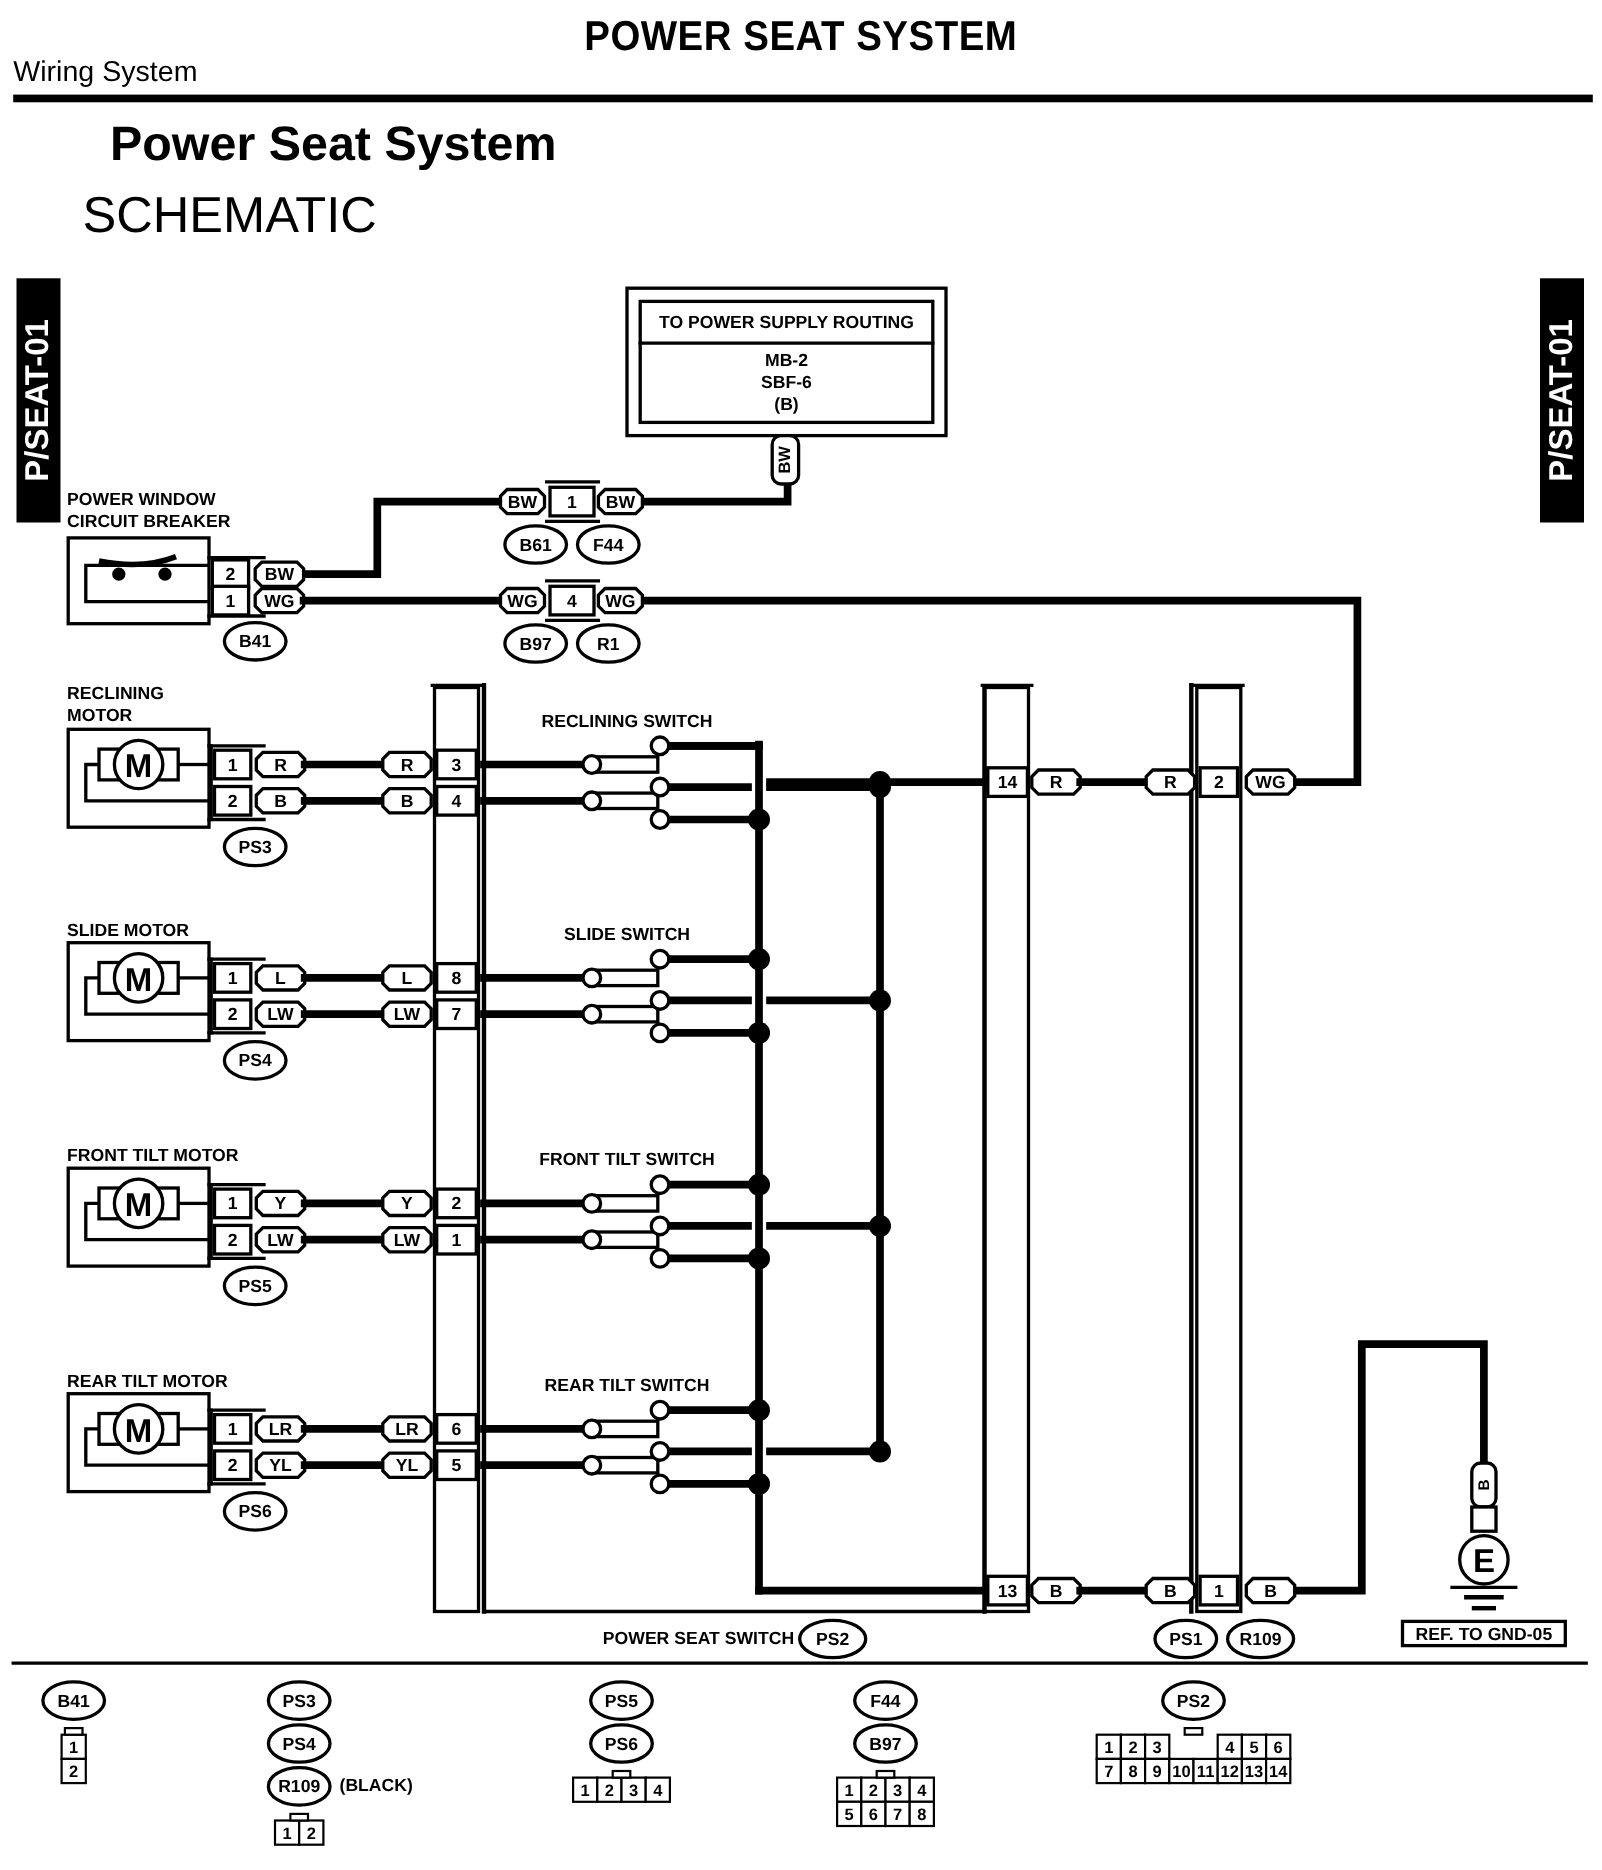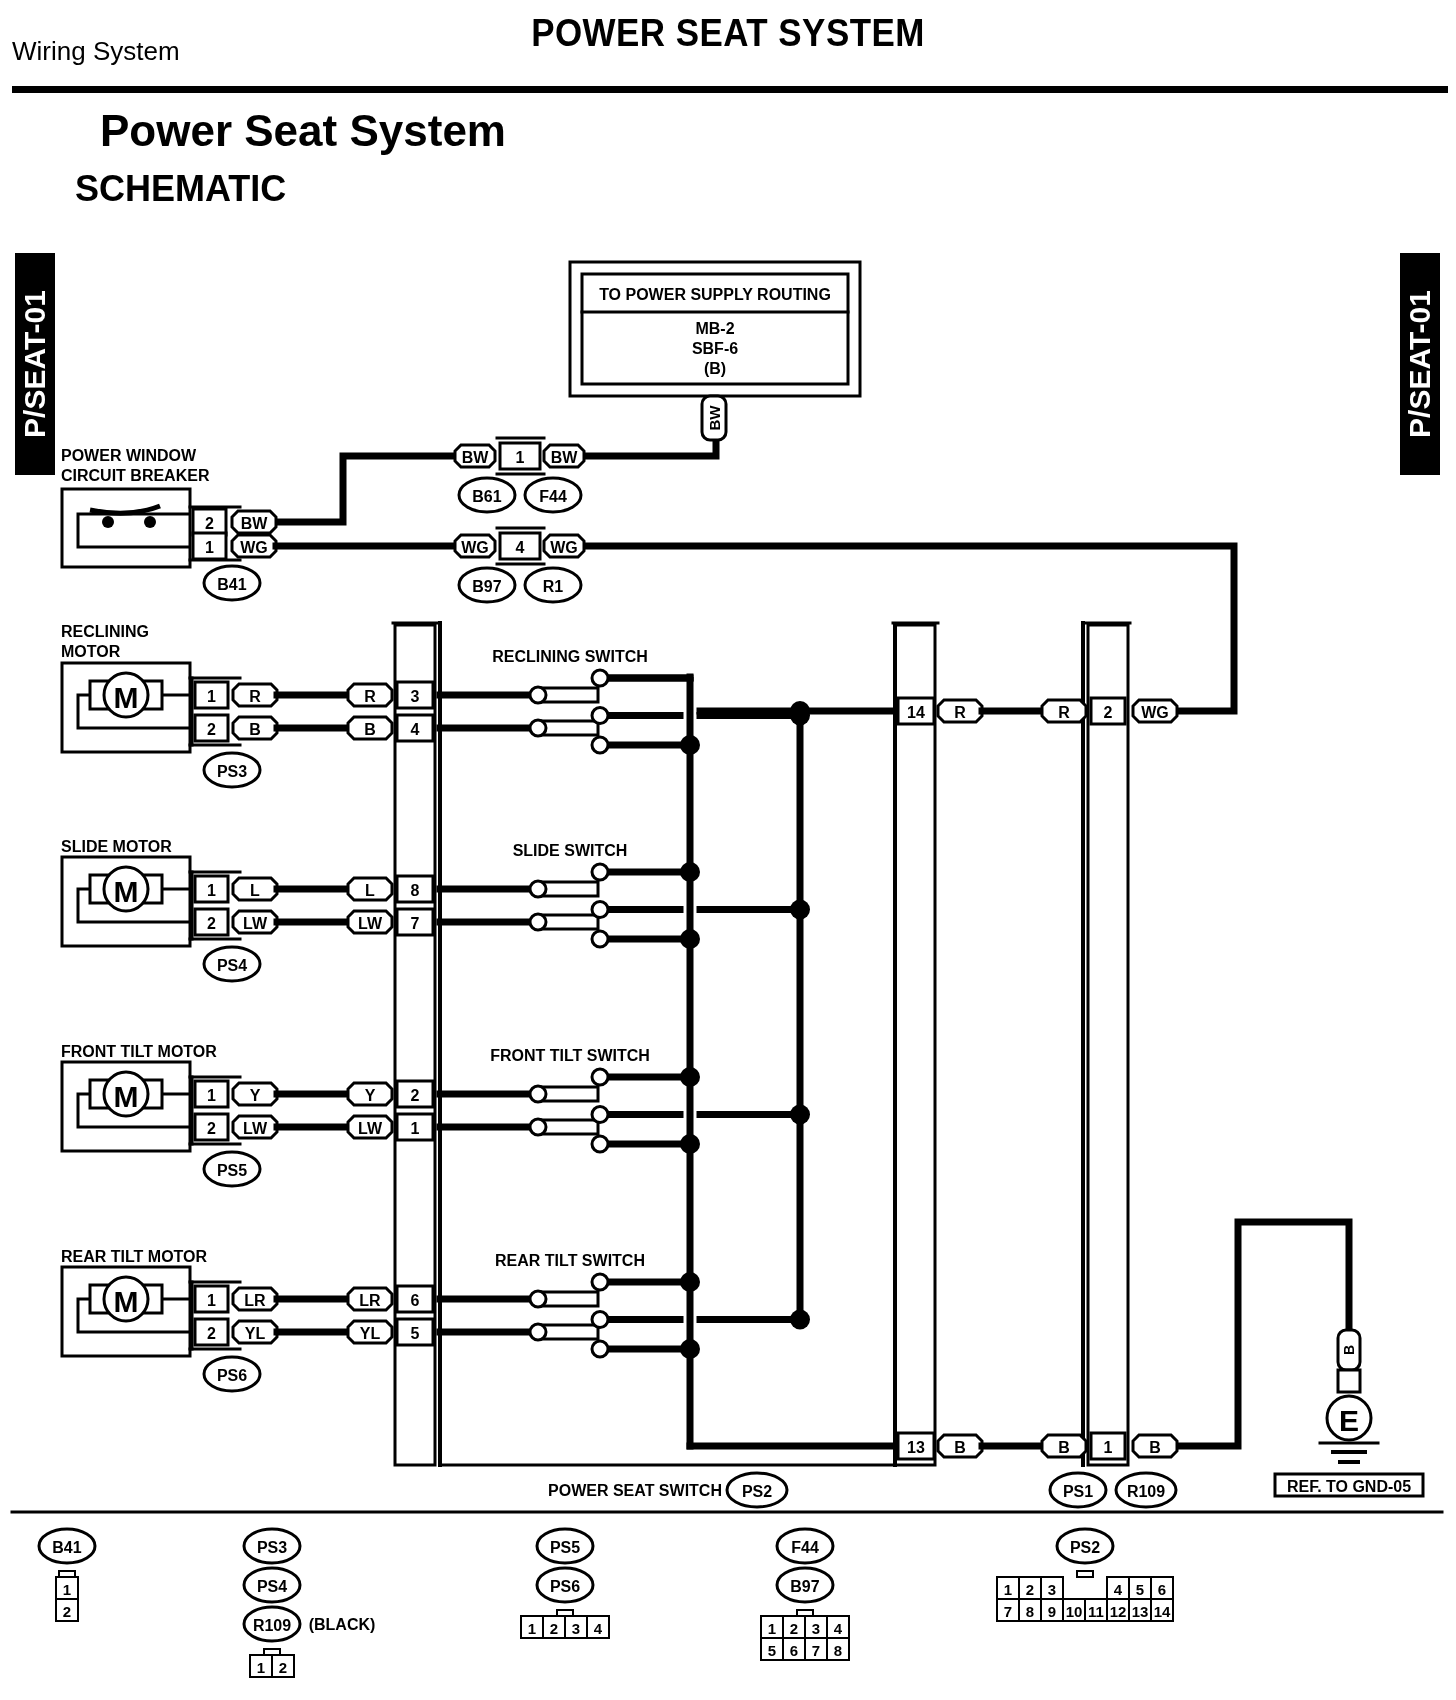--- a/index.html
+++ b/index.html
@@ -1,22 +1,22 @@
 <!DOCTYPE html>
 <html><head>
 <meta charset="utf-8">
 <style>
   html, body { margin:0; padding:0; background:#ffffff; }
   body { width:1456px; height:1700px; position:relative; overflow:hidden; font-family:"Liberation Sans", sans-serif; color:#000; }
   .abs { position:absolute; }
   .hdr-title { left:0; width:1456px; top:12px; text-align:center; font-weight:bold; font-size:38px; letter-spacing:0.5px; transform:scaleX(0.92); }
-  .hdr-section { left:12px; top:36px; font-size:26px; }
+  .hdr-section { left:12px; top:50px; font-size:26px; }
   .hdr-rule { left:12px; top:86px; width:1436px; height:7px; background:#000; }
   .title { left:100px; top:106px; font-weight:bold; font-size:44px; }
-  .subtitle { left:75px; top:168px; font-weight:bold; font-size:36px; }
+  .subtitle { left:75px; top:168px; font-weight:normal; font-size:46px; }
   .side-tab { width:40px; height:222px; background:#000; color:#fff; top:253px; }
   .side-tab span { position:absolute; left:50%; top:50%; transform:translate(-50%,-50%) rotate(-90deg); white-space:nowrap; font-weight:bold; font-size:30px; }
   svg text { font-family:"Liberation Sans", sans-serif; font-weight:bold; }
 </style>
 </head>
 <body>
 
 <div class="abs hdr-title">POWER SEAT SYSTEM</div>
 <div class="abs hdr-section">Wiring System</div>
 <div class="abs hdr-rule"></div>

